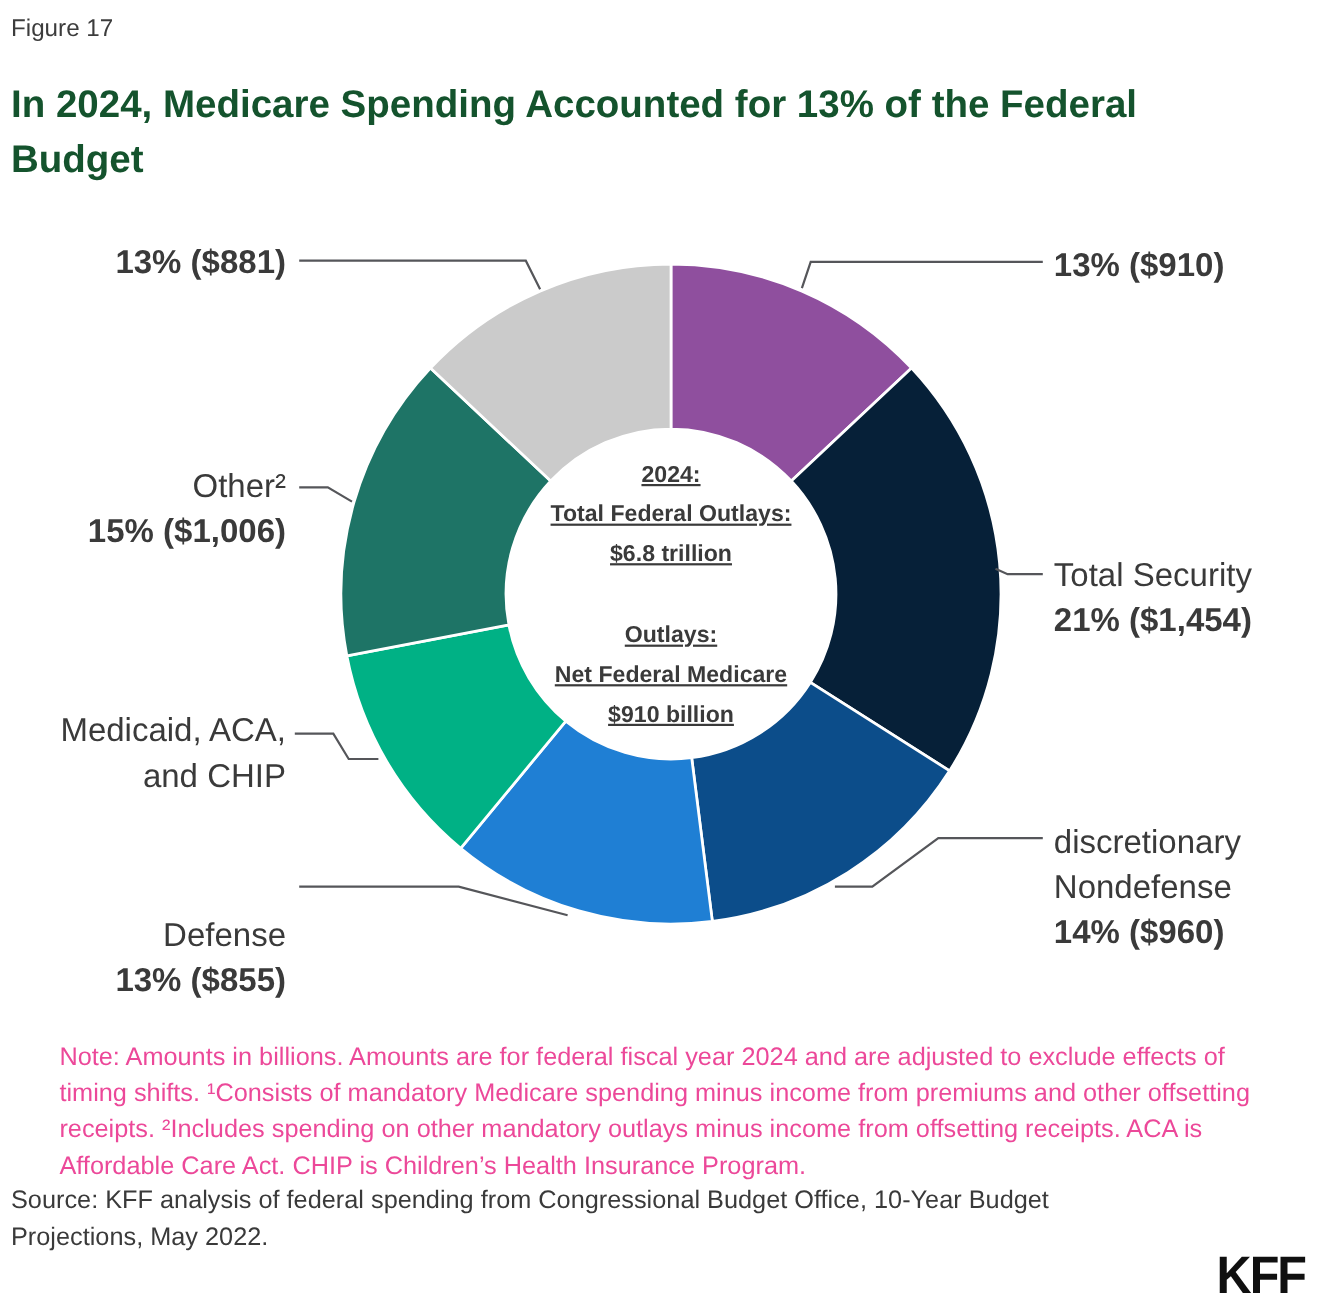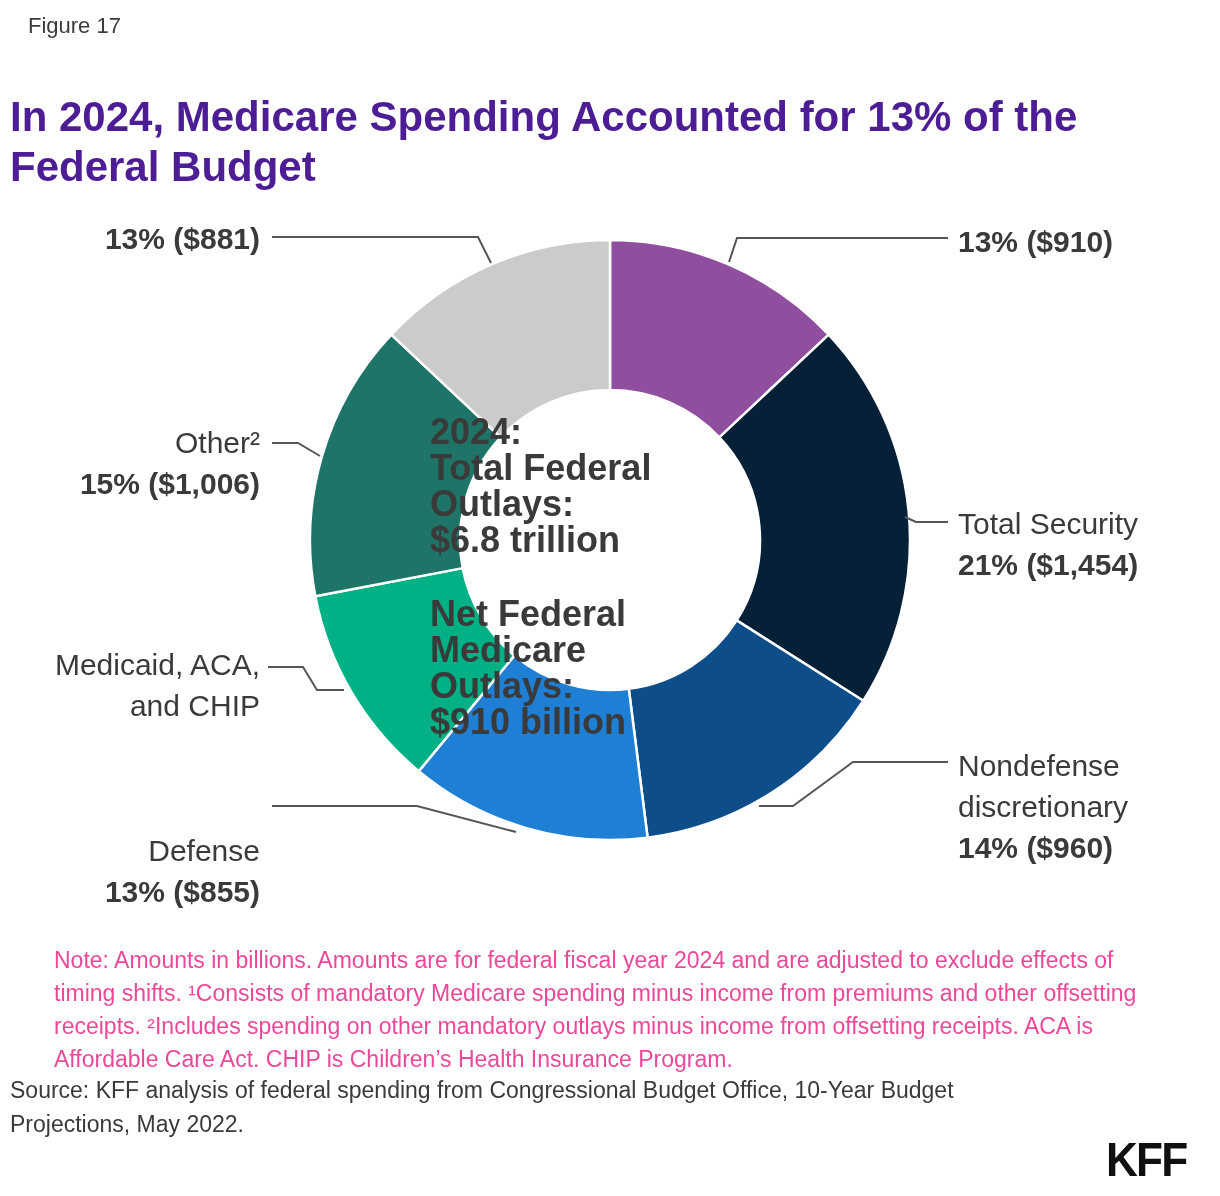--- a/index.html
+++ b/index.html
@@ -6,41 +6,42 @@
   body {
     width: 1220px; height: 1196px;
     background: #ffffff;
     font-family: "Liberation Sans", sans-serif;
     color: #3a3a3a;
     position: relative;
     overflow: hidden;
   }
   .figure-label {
     position: absolute; top: 13px; left: 10px;
-    font-size: 22px; color: #3c3c3c; margin-left: 18px;
+    font-size: 22px; color: #3c3c3c;
   }
   .page-title {
     position: absolute; top: 70px; left: 10px;
     width: 1140px;
-    font-size: 42px; font-weight: bold; line-height: 50px;
-    color: #4c1d95;
-    margin-top: 22px;
+    font-size: 35px; font-weight: bold; line-height: 50px;
+    color: #14532d;
   }
   #chart-svg { position: absolute; top: 195px; left: 0; }
   .seg-label {
     position: absolute;
     font-size: 30px; line-height: 41px;
     color: #3a3a3a; white-space: nowrap;
   }
   .seg-label.align-right { text-align: right; }
   .seg-label .val { font-weight: bold; }
   .center-text {
     position: absolute; left: 430px; top: 414px; width: 360px;
-    font-size: 36px; font-weight: bold; line-height: 36px;
+    text-align: center;
+    font-size: 21px; font-weight: bold; line-height: 36px;
     color: #3a3a3a;
+    text-decoration: underline;
   }
   .center-gap { height: 38px; }
   .note-text {
     position: absolute; left: 10px; top: 944px; width: 1100px;
     font-size: 23px; line-height: 33px; color: #ec4899; margin-left: 44px;
   }
   .source-text {
     position: absolute; left: 10px; top: 1074px; width: 1070px;
     font-size: 23px; line-height: 33.5px; color: #3a3a3a;
   }
@@ -76,22 +77,22 @@
     </svg>
   <div id="labels">
       <div class="seg-label" style="top: 221px; left: 958px;">
         <div class="val">13% ($910)</div>
       </div>
       <div class="seg-label" style="top: 503px; left: 958px;">
         <div>Total Security</div>
         <div class="val">21% ($1,454)</div>
       </div>
       <div class="seg-label" style="top: 745px; left: 958px;">
+        <div>discretionary</div>
         <div>Nondefense</div>
-        <div>discretionary</div>
         <div class="val">14% ($960)</div>
       </div>
       <div class="seg-label align-right" style="top: 786px; right: 960px; margin-top: 44px;">
         <div>Defense</div>
         <div class="val">13% ($855)</div>
       </div>
       <div class="seg-label align-right" style="top: 644px; right: 960px;">
         <div>Medicaid, ACA,</div>
         <div>and CHIP</div>
       </div>
@@ -101,21 +102,21 @@
       </div>
       <div class="seg-label align-right" style="top: 218px; right: 960px;">
         <div class="val">13% ($881)</div>
       </div>
     </div>
   <div class="center-text" id="center-text">
       <div>2024:</div>
       <div>Total Federal Outlays:</div>
       <div>$6.8 trillion</div>
       <div class="center-gap"></div>
+      <div>Outlays:</div>
       <div>Net Federal Medicare</div>
-      <div>Outlays:</div>
       <div>$910 billion</div>
     </div>
 </div>
 
 <div class="note-text">Note: Amounts in billions. Amounts are for federal fiscal year 2024 and are adjusted to exclude effects of timing shifts. ¹Consists of mandatory Medicare spending minus income from premiums and other offsetting receipts. ²Includes spending on other mandatory outlays minus income from offsetting receipts. ACA is Affordable Care Act. CHIP is Children’s Health Insurance Program.</div>
 <div class="source-text">Source: KFF analysis of federal spending from Congressional Budget Office, 10-Year Budget Projections, May 2022.</div>
 <div class="kff-logo">KFF</div>
 
 </body></html>

